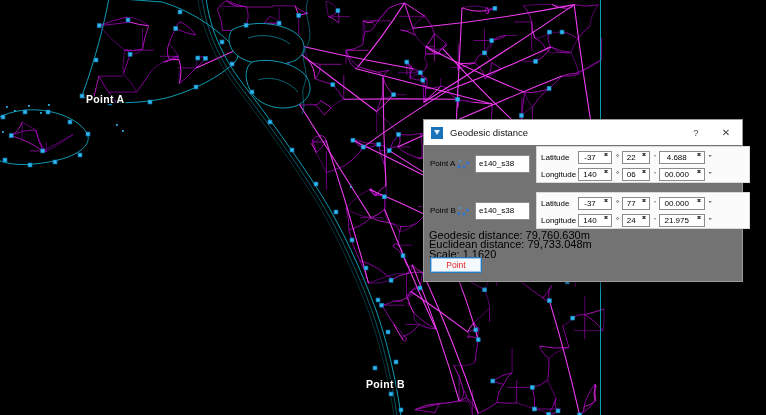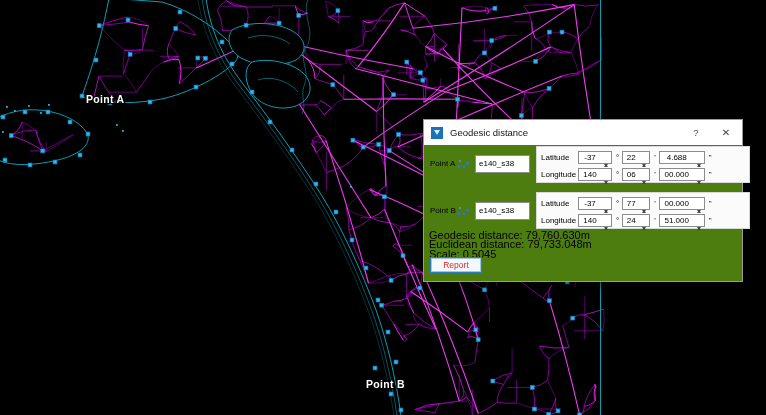--- a/index.html
+++ b/index.html
@@ -8,21 +8,21 @@
   #map-svg{position:absolute;left:0;top:0;}
   .coast{fill:none;stroke:#0d9cb4;stroke-width:1;}
   .coast2{fill:none;stroke:#0d9cb4;stroke-width:0.8;opacity:.7;}
   .coast3{fill:none;stroke:#0d9cb4;stroke-width:0.7;opacity:.45;}
   .lake{fill:#000;stroke:#0d9cb4;stroke-width:1;}
   .lakeline{fill:none;stroke:#12b6cc;stroke-width:0.7;opacity:.8;}
   .map-label{font-family:"Liberation Sans",sans-serif;font-size:10.5px;font-weight:bold;
              fill:#ffffff;stroke:#000000;stroke-width:2.5px;paint-order:stroke;letter-spacing:.3px;}
 
   
-  .dialog{position:absolute;left:424px;top:120px;width:318px;height:161px;background:#4d7c0f;
+  .dialog{position:absolute;left:424px;top:120px;width:318px;height:161px;background:#737373;
           box-shadow:0 0 0 1px #9b9b9b,4px 4px 10px rgba(0,0,0,.55);}
   .title-bar{position:absolute;left:0;top:0;right:0;height:25px;background:#ffffff;
              display:flex;align-items:center;}
   .app-icon{width:12px;height:12px;margin-left:7px;background:#1a72b8;
             display:flex;align-items:center;justify-content:center;flex:0 0 auto;}
   .app-icon i{display:block;width:0;height:0;border-left:3.5px solid transparent;
               border-right:3.5px solid transparent;border-top:5px solid #dcebf8;}
   .title{margin-left:7px;font-size:9.5px;color:#111;}
   .tb-btn{position:absolute;top:0;height:25px;line-height:25px;width:26px;text-align:center;
           color:#444;cursor:default;}
@@ -34,21 +34,21 @@
   .pt-label{width:27px;font-size:8px;}
   .scatter-icon{width:13px;height:12px;margin-right:5px;flex:0 0 auto;}
   .pt-field{width:55px;height:13px;border:1px solid #8c8c8c;background:#fff;font-size:8px;
             font-family:"Liberation Sans",sans-serif;padding:8px 3px;box-sizing:border-box;}
 
   .frame{position:absolute;left:112px;width:214px;height:37px;background:#fbfbfb;
          border:1px solid #d9d9d9;box-sizing:border-box;padding-top:3px;}
   .coord-row{display:flex;align-items:center;height:14px;margin:0 0 3px 4px;}
   .coord-label{width:37px;font-size:8px;}
   .spin{display:flex;height:13px;background:#fff;border:1px solid #8c8c8c;box-sizing:border-box;
-        align-items:flex-end;flex:0 0 auto;}
+        align-items:flex-start;flex:0 0 auto;}
   .w-deg{width:34px}.w-min{width:28px}.w-sec{width:46px}
   .sv{flex:1;text-align:center;font-size:8px;line-height:11px;}
   .sa{width:9px;display:flex;flex-direction:column;border-left:1px solid #e4e4e4;}
   .sa i{flex:1;position:relative;display:block;}
   .sa i.up::after{content:"";position:absolute;left:1.8px;top:1.5px;width:0;height:0;
      border-left:2.4px solid transparent;border-right:2.4px solid transparent;border-bottom:3px solid #4a4a4a;}
   .sa i.dn::after{content:"";position:absolute;left:1.8px;top:1.5px;width:0;height:0;
      border-left:2.4px solid transparent;border-right:2.4px solid transparent;border-top:3px solid #4a4a4a;}
   .unit{margin:0 3px 0 4px;font-size:8px;}
 
@@ -940,32 +940,32 @@
           <span class="unit">°</span>
           <span class="spin w-min">
             <span class="sv">24</span>
             <span class="sa">
                 <i class="up"></i>
                 <i class="dn"></i>
               </span>
           </span>
           <span class="unit">'</span>
           <span class="spin w-sec">
-            <span class="sv">51.000</span>
+            <span class="sv">21.975</span>
             <span class="sa">
                 <i class="up"></i>
                 <i class="dn"></i>
               </span>
           </span>
           <span class="unit">"</span>
         </div>
       </div>
 
       <div class="results">
         <div>Geodesic distance: 79,760.630m</div>
         <div>Euclidean distance: 79,733.048m</div>
-        <div>Scale: 0.5045</div>
+        <div>Scale: 1.1620</div>
       </div>
 
-      <button class="report">Report</button>
+      <button class="report">Point</button>
     </div>
   </div>
 </div>
 
 </body></html>

